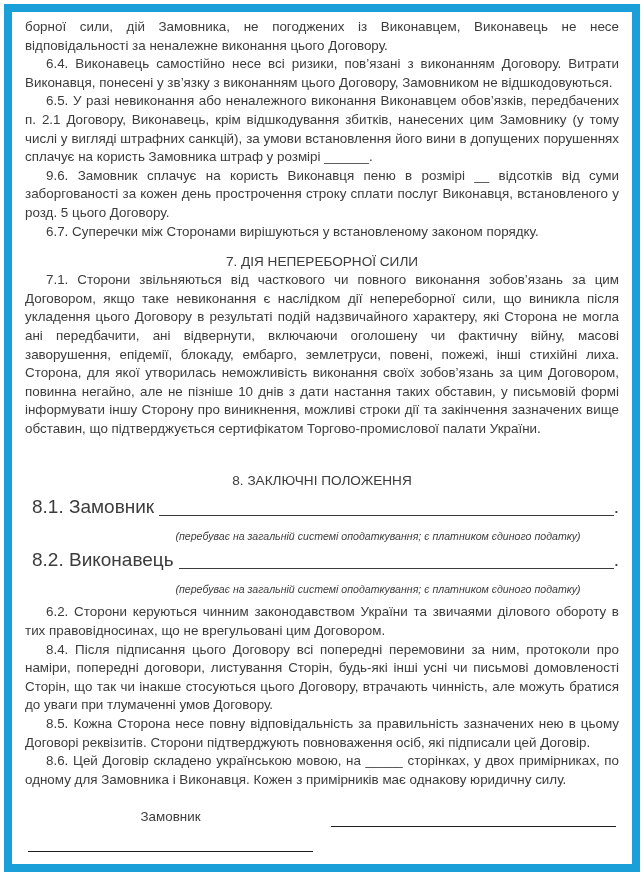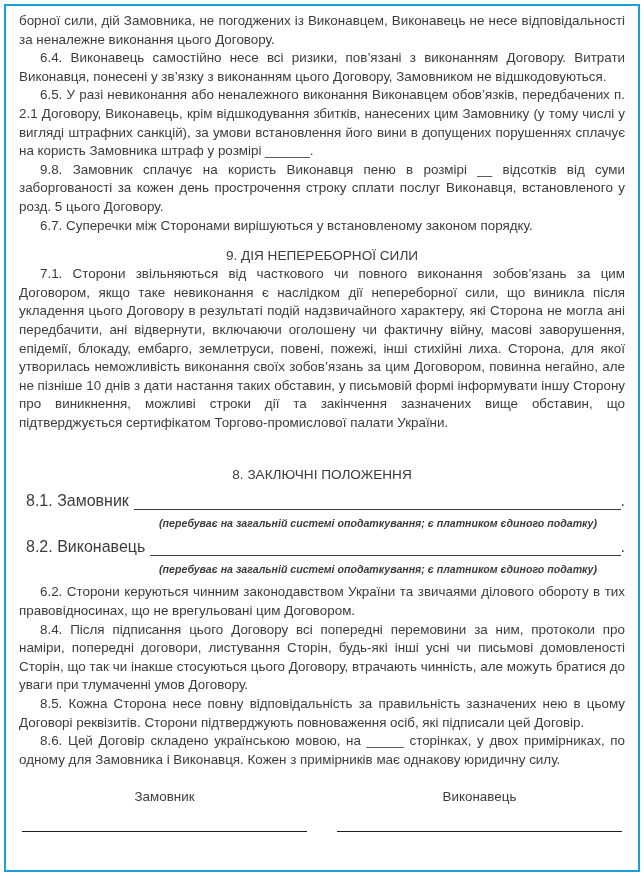--- a/index.html
+++ b/index.html
@@ -4,21 +4,21 @@
 <style>
   html,body { margin:0; padding:0; }
   body {
     width:644px; height:876px; background:#ffffff;
     font-family:"Liberation Sans", sans-serif;
     color:#3c3c3c;
     position:relative;
   }
   .page {
     position:absolute; left:4px; top:4px; right:4px; bottom:4px;
-    border:2px solid #84cc16;
+    border:8px solid #84cc16;
     box-sizing:border-box;
     padding:6px 13px 0 13px;
     overflow:hidden;
   }
   p.clause {
     margin:0;
     font-size:13.4px;
     line-height:18.6px;
     text-align:justify;
     text-indent:21px;
@@ -29,41 +29,40 @@
     font-size:13.6px;
     font-weight:normal;
     text-align:center;
     line-height:19px;
   }
   h2.sec-heading.big-gap { margin-top:33px; }
   .field-row {
     display:flex;
     align-items:flex-start;
     margin-top:8px;
-    font-size:16px;
+    font-size:19px;
     line-height:18px;
   }
   .field-label { white-space:nowrap; padding-left:7px; }
   .field-line {
     flex:1;
     border-bottom:1.2px solid #3c3c3c;
     align-self:flex-end;
     height:15px;
     margin-left:5px;
   }
   .field-suffix { white-space:nowrap; }
   .field-caption {
     margin-left:118px;
     width:calc(100% - 124px);
     text-align:center;
     font-style:italic;
     font-size:10.6px;
     line-height:13px;
-    margin-top:7px;
-    font-weight:bold;
+    margin-top:14px;
   }
   .sig-section {
     display:flex;
     justify-content:space-between;
     margin-top:20px;
     padding:0 3px;
   }
   .sig-col { width:285px; }
   .sig-header {
     text-align:center;
@@ -77,24 +76,24 @@
   }
 </style>
 </head>
 <body style="color: rgb(60, 60, 60);">
 
 <div class="page" style="border-color: rgb(27, 159, 216);">
 
   <p class="clause no-indent">борної сили, дій Замовника, не погоджених із Виконавцем, Виконавець не несе відповідальності за неналежне виконання цього Договору.</p>
   <p class="clause">6.4. Виконавець самостійно несе всі ризики, пов’язані з виконанням Договору. Витрати Виконавця, понесені у зв’язку з виконанням цього Договору, Замовником не відшкодовуються.</p>
   <p class="clause">6.5. У разі невиконання або неналежного виконання Виконавцем обов’язків, передбачених п. 2.1 Договору, Виконавець, крім відшкодування збитків, нанесених цим Замовнику (у тому числі у вигляді штрафних санкцій), за умови встановлення його вини в допущених порушеннях сплачує на користь Замовника штраф у розмірі ______.</p>
-  <p class="clause">9.8. Замовник сплачує на користь Виконавця пеню в розмірі __ відсотків від суми заборгованості за кожен день прострочення строку сплати послуг Виконавця, встановленого у розд. 5 цього Договору.</p>
+  <p class="clause">9.6. Замовник сплачує на користь Виконавця пеню в розмірі __ відсотків від суми заборгованості за кожен день прострочення строку сплати послуг Виконавця, встановленого у розд. 5 цього Договору.</p>
   <p class="clause">6.7. Суперечки між Сторонами вирішуються у встановленому законом порядку.</p>
 
-  <h2 class="sec-heading">9. ДІЯ НЕПЕРЕБОРНОЇ СИЛИ</h2>
+  <h2 class="sec-heading">7. ДІЯ НЕПЕРЕБОРНОЇ СИЛИ</h2>
   <p class="clause">7.1. Сторони звільняються від часткового чи повного виконання зобов’язань за цим Договором, якщо таке невиконання є наслідком дії непереборної сили, що виникла після укладення цього Договору в результаті подій надзвичайного характеру, які Сторона не могла ані передбачити, ані відвернути, включаючи оголошену чи фактичну війну, масові заворушення, епідемії, блокаду, ембарго, землетруси, повені, пожежі, інші стихійні лиха. Сторона, для якої утворилась неможливість виконання своїх зобов’язань за цим Договором, повинна негайно, але не пізніше 10 днів з дати настання таких обставин, у письмовій формі інформувати іншу Сторону про виникнення, можливі строки дії та закінчення зазначених вище обставин, що підтверджується сертифікатом Торгово-промислової палати України.</p>
 
   <h2 class="sec-heading big-gap">8. ЗАКЛЮЧНІ ПОЛОЖЕННЯ</h2>
 
   <div class="field-row">
     <span class="field-label">8.1. Замовник</span>
     <span class="field-line"></span>
     <span class="field-suffix">.</span>
   </div>
   <div class="field-caption">(перебуває на загальній системі оподаткування; є платником єдиного податку)</div>
@@ -112,19 +111,18 @@
   <p class="clause">8.6. Цей Договір складено українською мовою, на _____ сторінках, у двох примірниках, по одному для Замовника і Виконавця. Кожен з примірників має однакову юридичну силу.</p>
 
 
   <div class="sig-section">
     <div class="sig-col">
       <div class="sig-header">Замовник</div>
       <div class="sig-line"></div>
 
     </div>
     <div class="sig-col">
-      <div class="sig-header">Виконавець</div>
       <div class="sig-line"></div>
 
     </div>
   </div>
 
 </div>
 
 </body></html>

